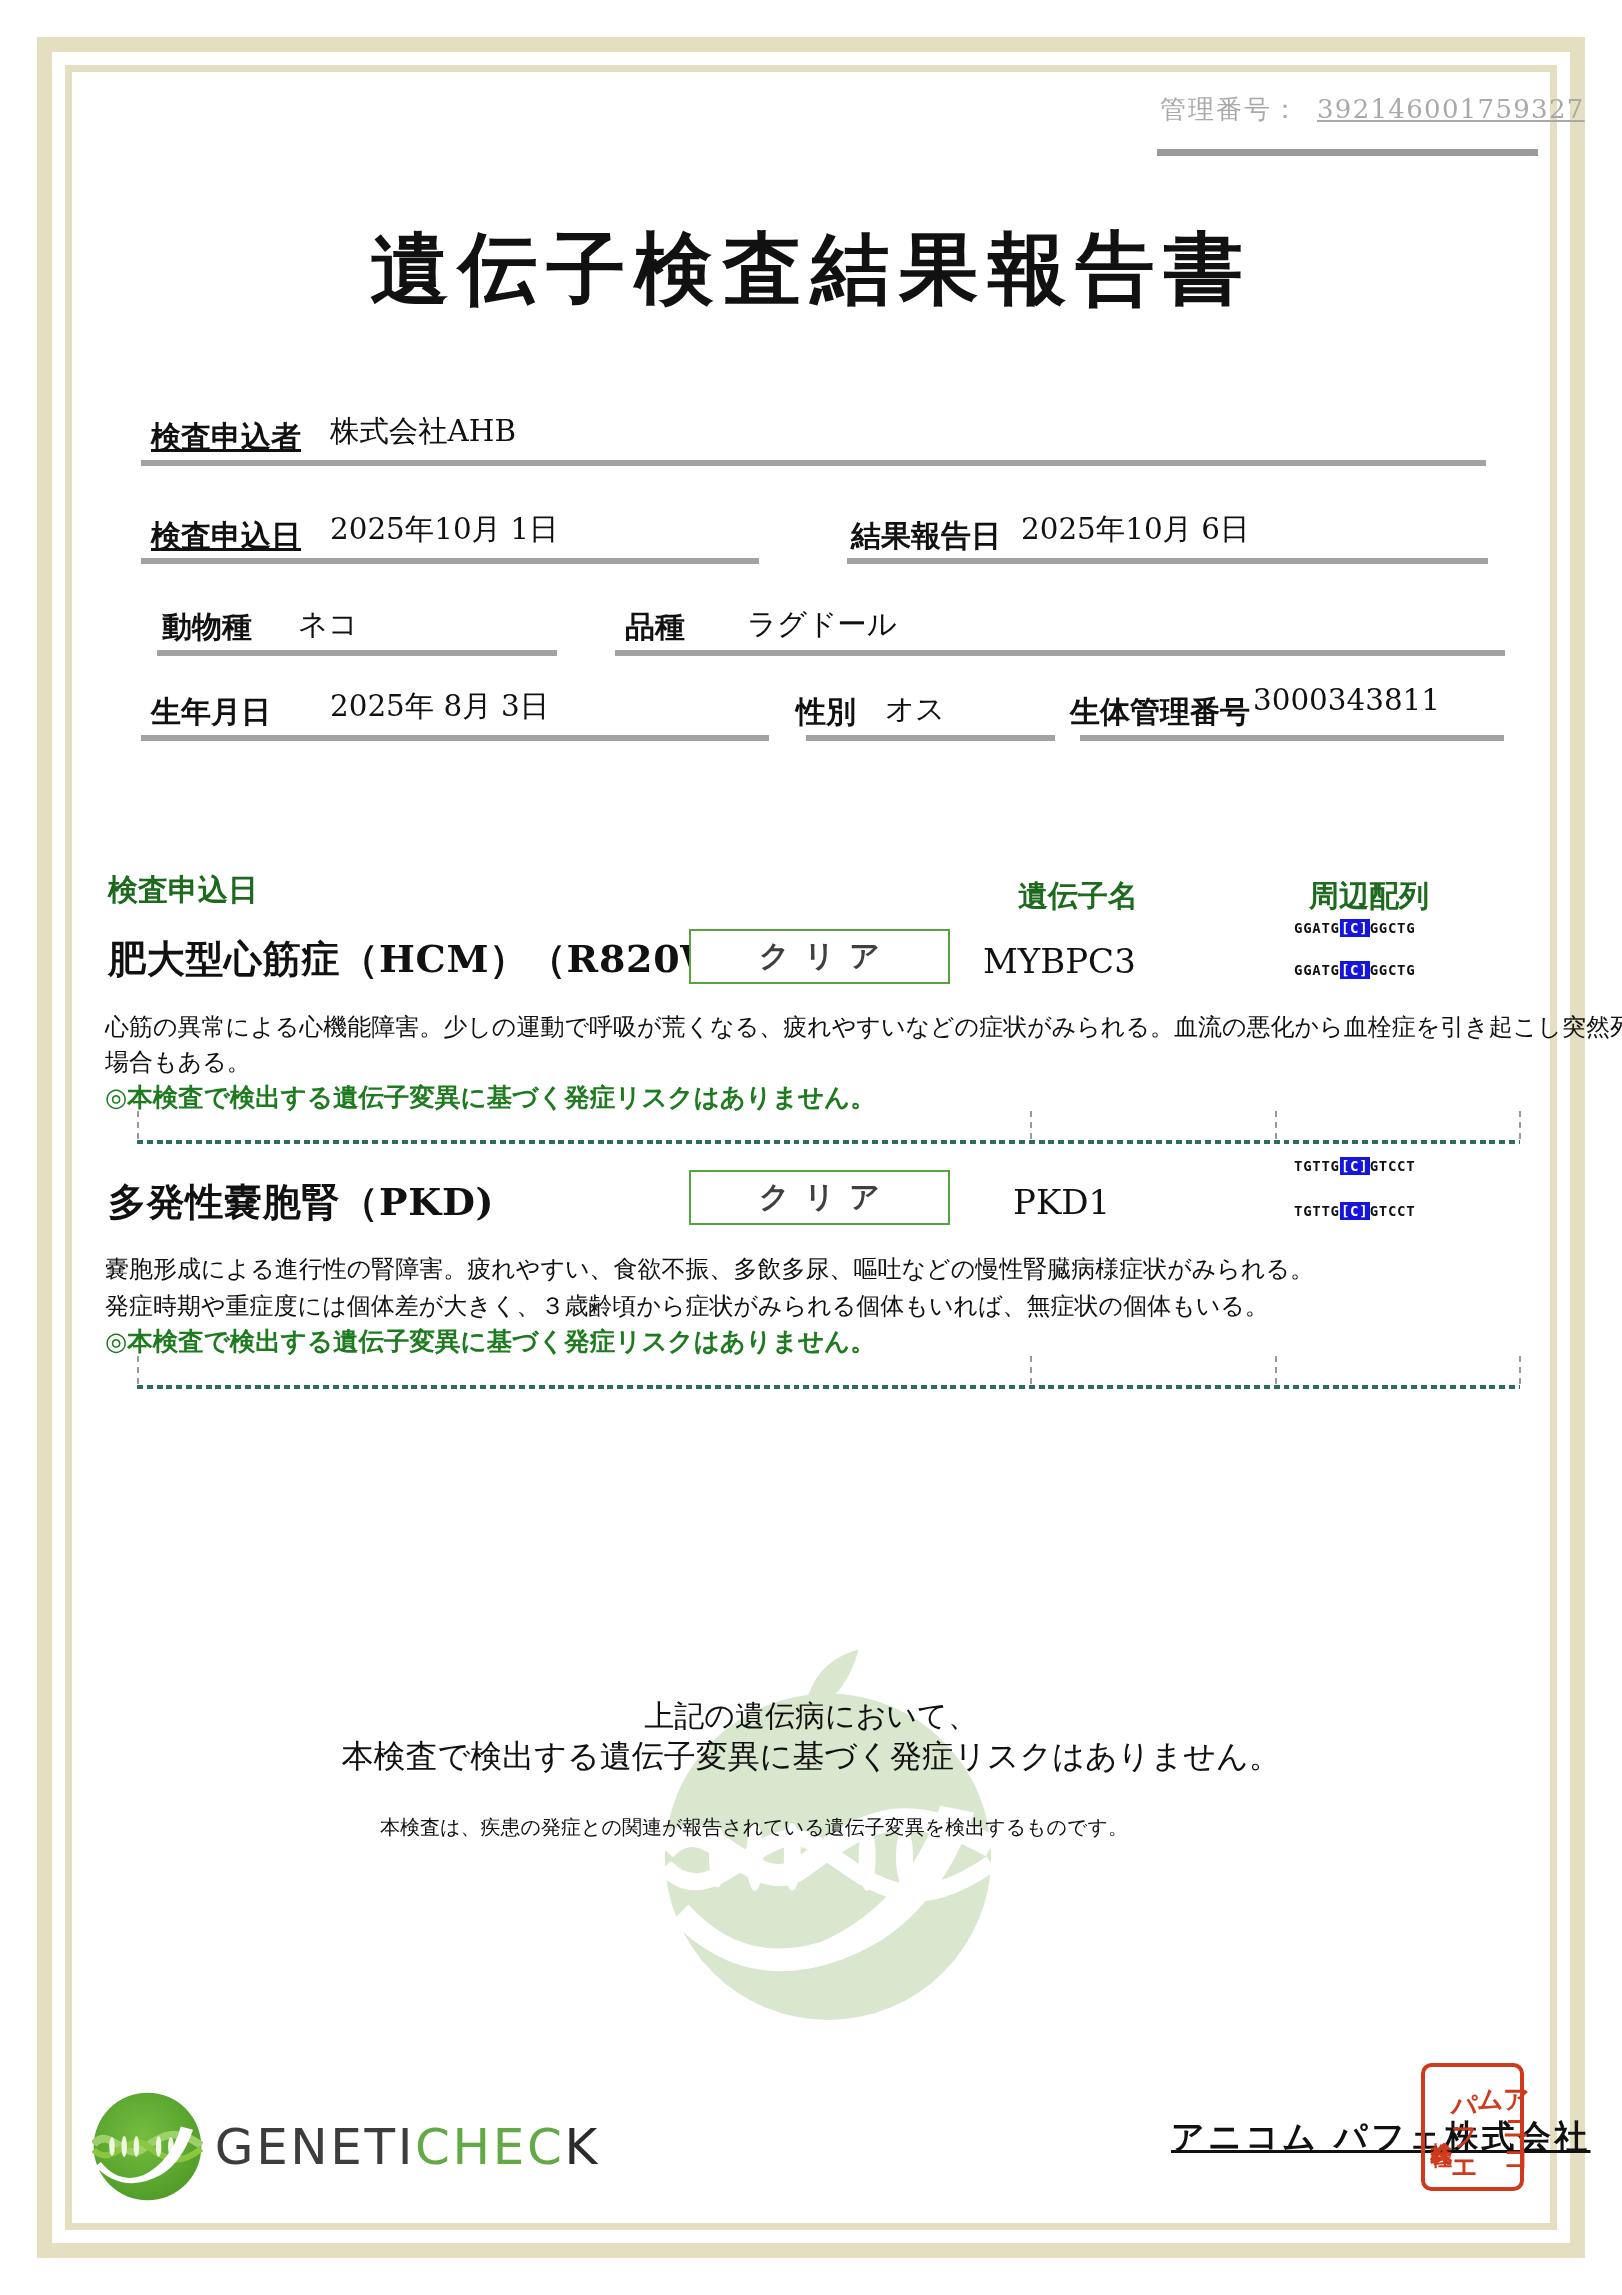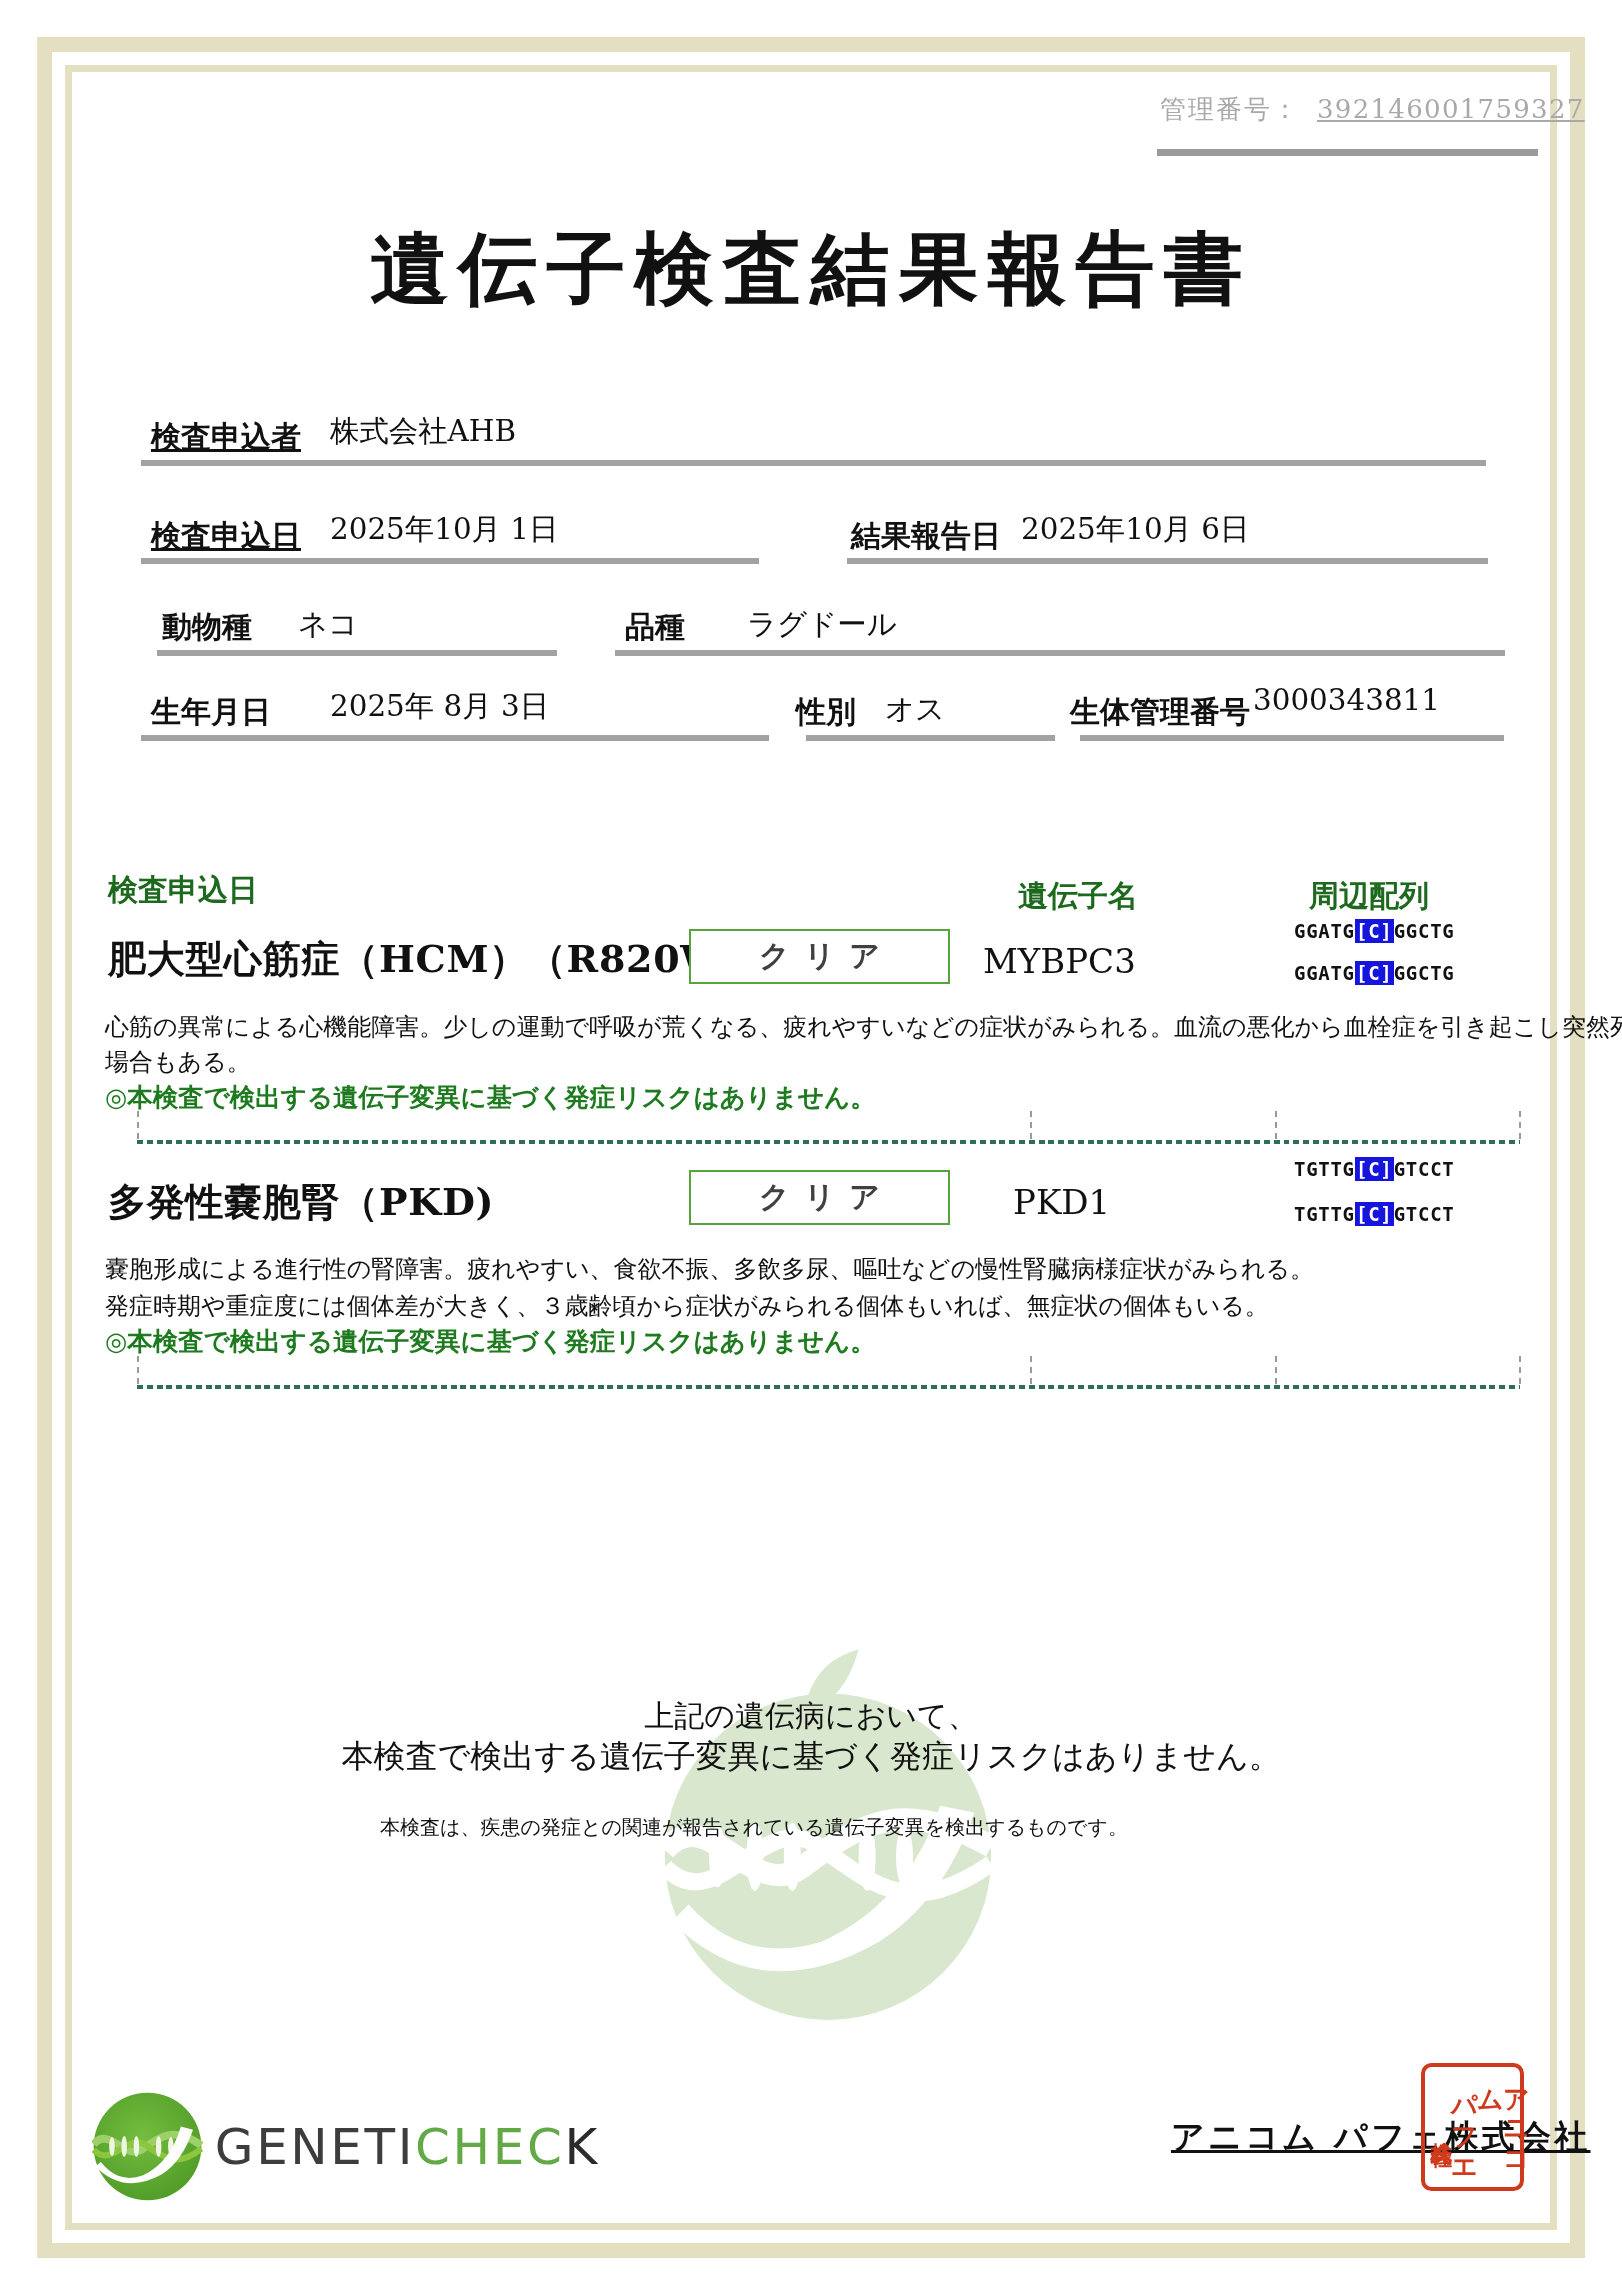--- a/index.html
+++ b/index.html
@@ -34,21 +34,21 @@
   .rhead{color:#1d691d;font-size:30px;font-weight:700;white-space:nowrap;}
   .tname{font-size:38px;font-weight:700;letter-spacing:0.7px;white-space:nowrap;}
   .gene{font-size:34px;font-weight:500;white-space:nowrap;}
 
   .clearbox{width:257px;height:51px;border:2.6px solid #58a43c;
     display:flex;align-items:center;justify-content:center;background:#fff;}
   .clearbox span{color:#404040;font-size:30px;font-weight:600;
     letter-spacing:14.4px;padding-left:14.4px;white-space:nowrap;}
 
   .seq{font-family:"DejaVu Sans Mono","Liberation Mono",monospace;
-    font-size:19px;font-weight:700;letter-spacing:0.7px;white-space:nowrap;color:#111;}
+    font-size:14px;font-weight:700;letter-spacing:0.7px;white-space:nowrap;color:#111;}
   .seq .hl{background:#1515dd;color:#ffffff;padding:0.7px 1.3px;}
 
   .desc{font-size:24px;font-weight:500;white-space:nowrap;}
   .note{color:#1e7a1e;font-size:25.5px;font-weight:700;white-space:nowrap;}
 
   .tick{width:0;height:27.5px;border-left:2px dashed #9a9a9a;}
   .dotline{height:3.9px;
     background:repeating-linear-gradient(90deg,#2d6e55 0 5.9px,transparent 5.9px 9.8px);}
 
   .summary1{width:1622px;text-align:center;font-size:30px;}

